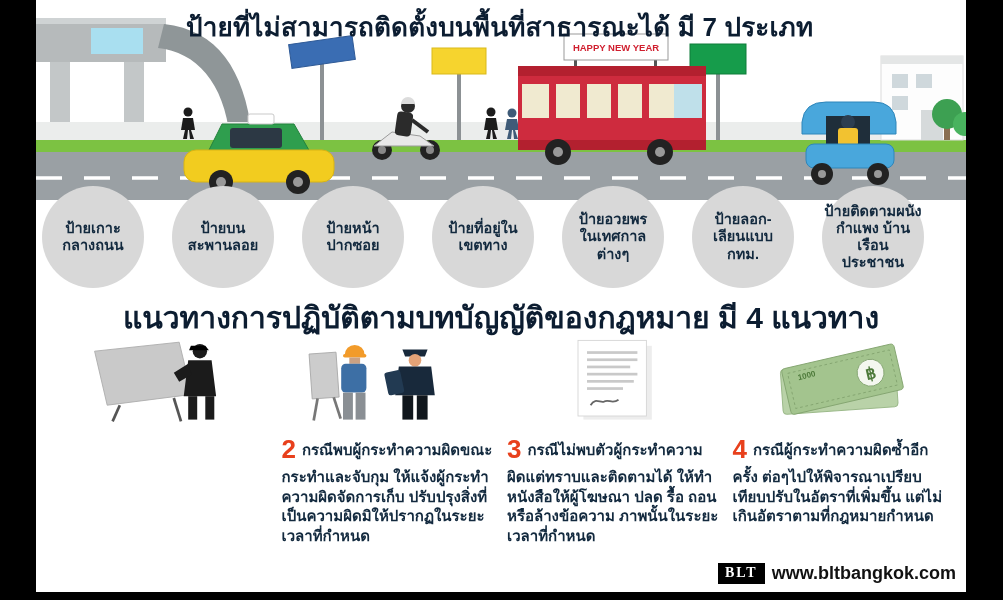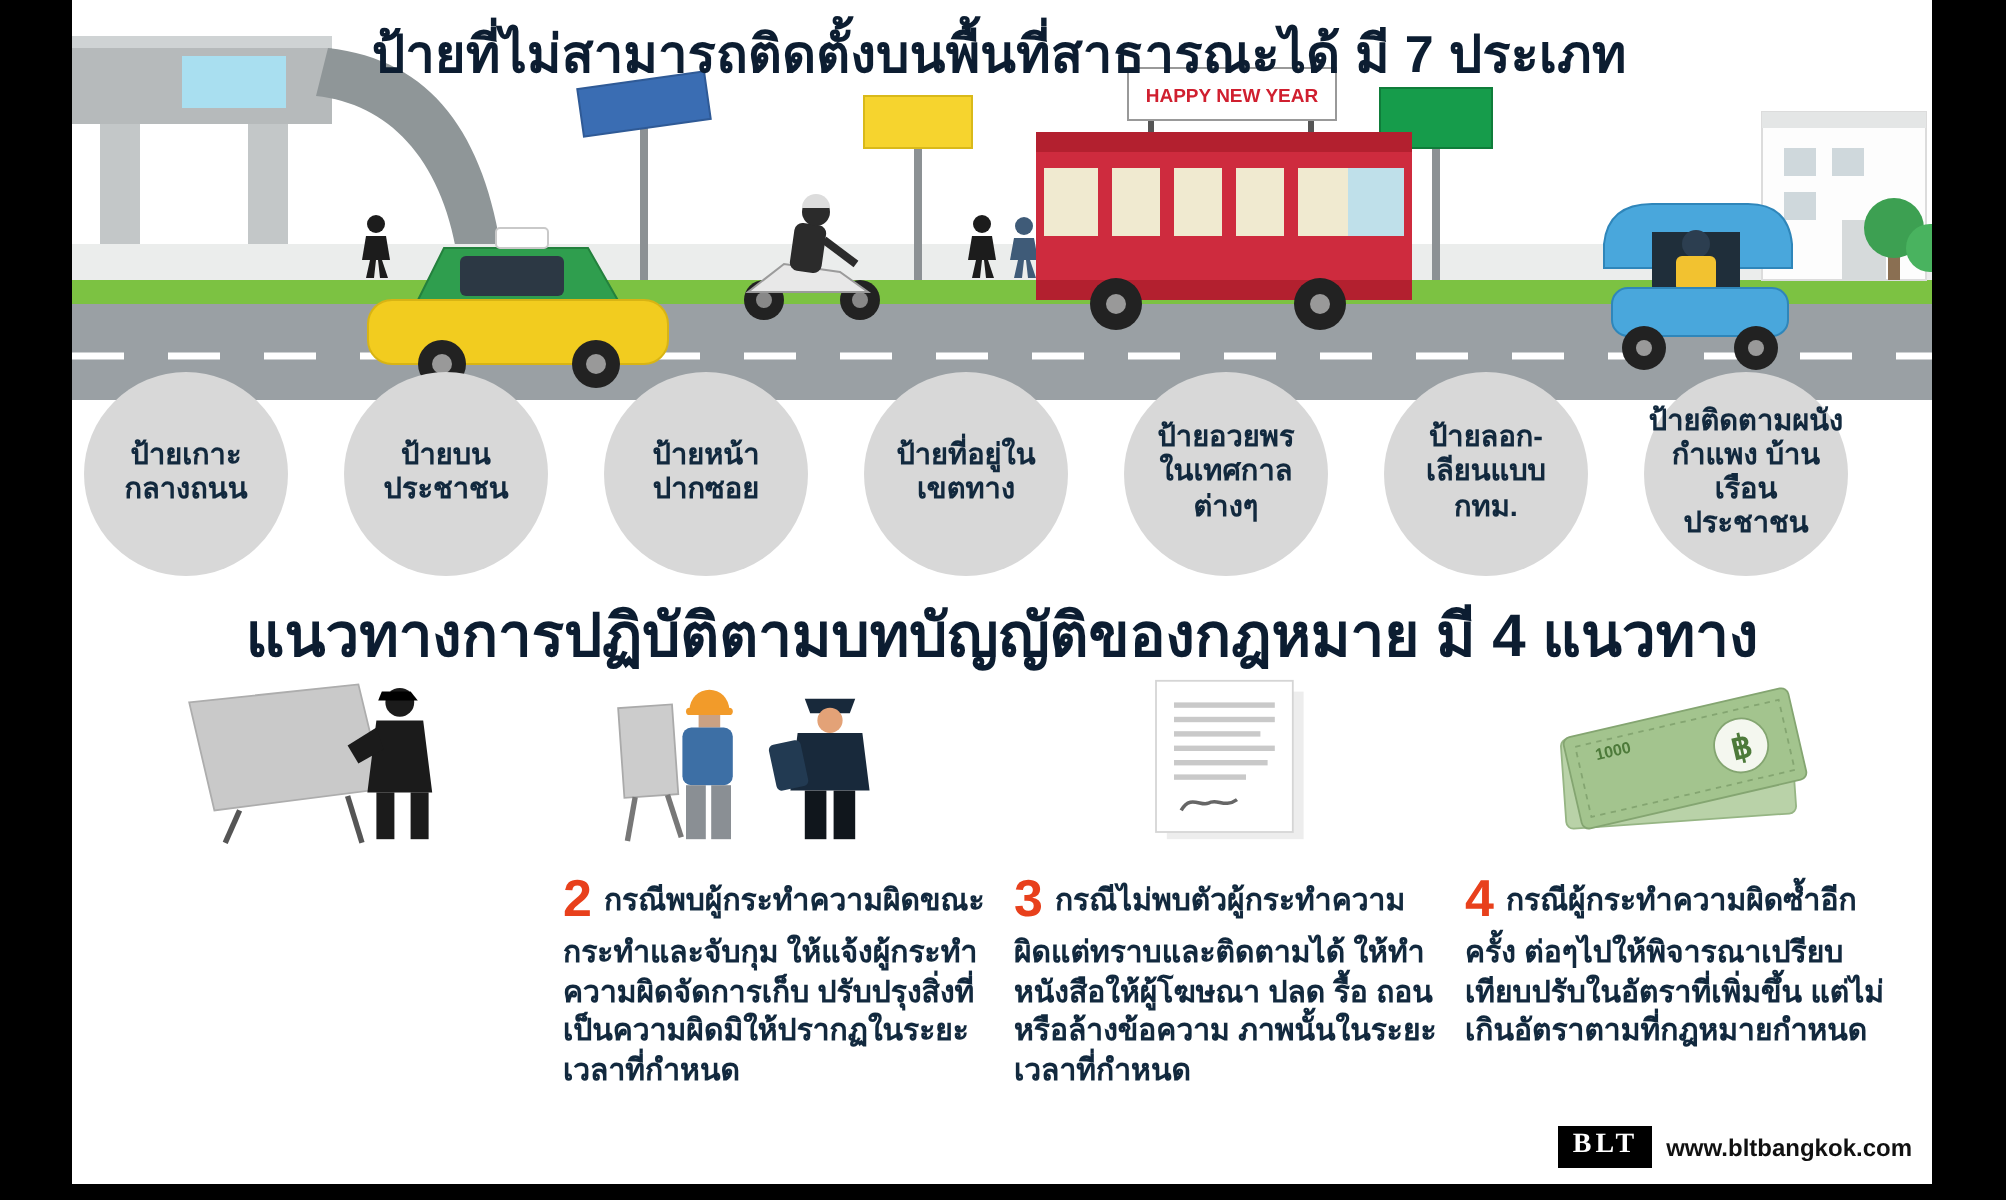--- a/index.html
+++ b/index.html
@@ -63,21 +63,21 @@
   .footer {
     position:absolute; right:10px; bottom:8px;
     display:flex; align-items:center; gap:7px; z-index:4;
   }
   .logo {
     background:#000; color:#fff;
     font-family:"Liberation Serif", serif;
     font-weight:700; font-size:14px; letter-spacing:2px;
     padding:2px 7px 3px 7px;
   }
-  .url { font-size:12px; font-weight:700; color:#111; }
+  .url { font-size:18px; font-weight:700; color:#111; }
 </style>
 </head>
 <body>
 
 <div class="content">
 
   <div class="scene">
     <svg width="930" height="200" viewBox="0 0 930 200" xmlns="http://www.w3.org/2000/svg">
 
       <g>
@@ -206,21 +206,21 @@
 
   <div class="title1">ป้ายที่ไม่สามารถติดตั้งบนพื้นที่สาธารณะได้ มี 7 ประเภท</div>
 
   <div class="circles">
     <div class="circle">
         <span>ป้ายเกาะ
 กลางถนน</span>
       </div>
     <div class="circle">
         <span>ป้ายบน
-ประชาชน</span>
+สะพานลอย</span>
       </div>
     <div class="circle">
         <span>ป้ายหน้า
 ปากซอย</span>
       </div>
     <div class="circle">
         <span>ป้ายที่อยู่ใน
 เขตทาง</span>
       </div>
     <div class="circle">

